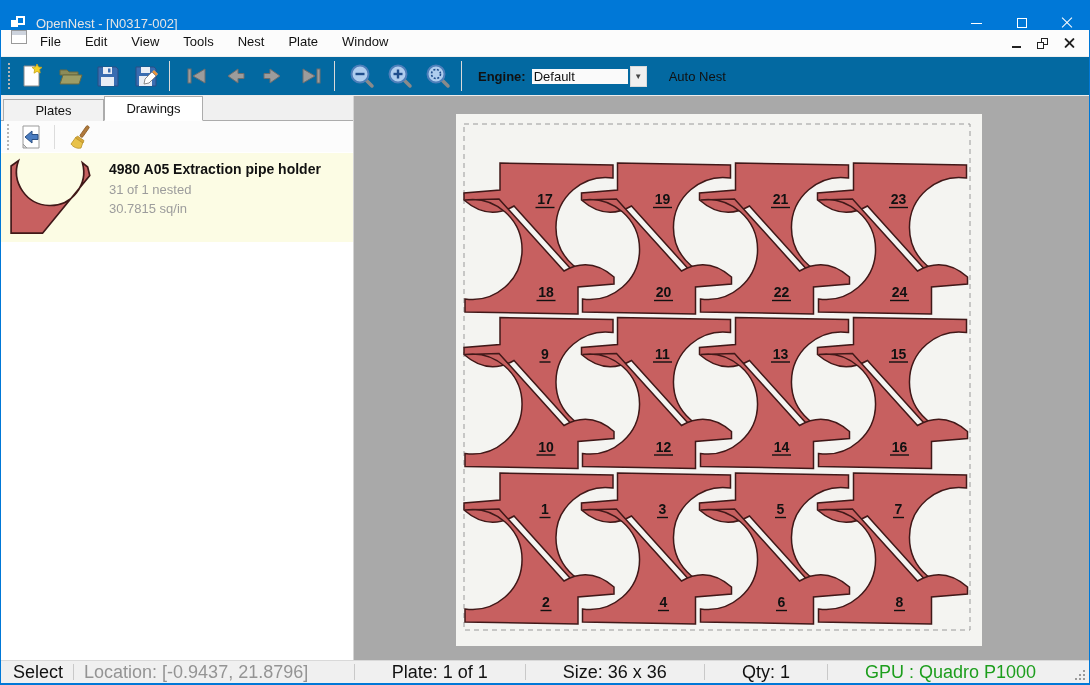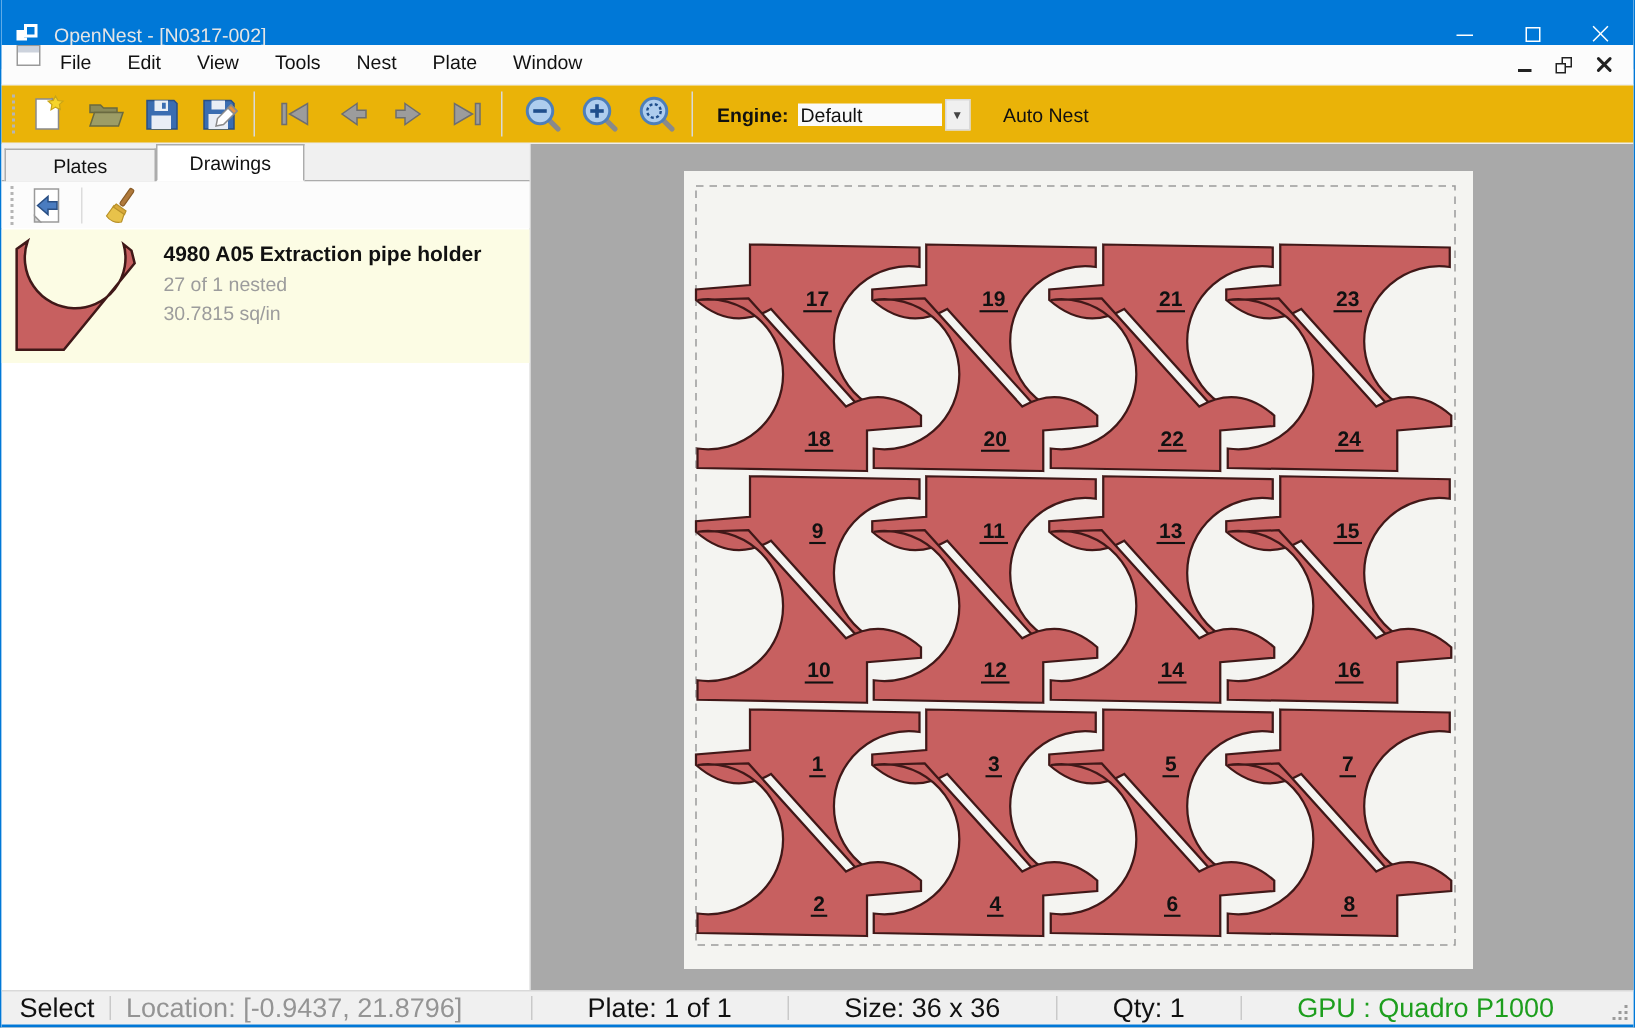--- a/index.html
+++ b/index.html
@@ -31,21 +31,21 @@
   .mdibtns { margin-left:auto; display:flex; align-items:center; gap:16px; margin-right:14px; }
   .mdi-min { width:9px; height:2px; background:#222; margin-top:8px; }
   .mdi-restore { position:relative; width:11px; height:11px; }
   .mdi-restore .r1 { position:absolute; right:0; top:0; width:7px; height:7px; border:1px solid #222; background:#fcfcfc; }
   .mdi-restore .r2 { position:absolute; left:0; bottom:0; width:7px; height:7px; border:1px solid #222; background:#fcfcfc; }
   .mdi-close { position:relative; width:11px; height:11px; }
   .mdi-close:before,.mdi-close:after { content:""; position:absolute; left:-1px; top:4.5px; width:13px; height:2px; background:#222; border-radius:1px; }
   .mdi-close:before { transform:rotate(45deg); } .mdi-close:after { transform:rotate(-45deg); }
 
   
-  .toolbar { position:absolute; left:0; top:57px; width:100%; height:39px; background:#eab308;
+  .toolbar { position:absolute; left:0; top:57px; width:100%; height:39px; background:#0369a1;
              display:flex; align-items:center; border-bottom:1px solid #ededed; }
   .grip { width:3px; height:26px; margin-left:7px; border-left:2px dotted #b5b5b5; }
   .tbtn { width:34px; height:32px; display:flex; align-items:center; justify-content:center; margin-left:4px; }
   .tsep { width:1px; height:30px; background:#d9d9d9; margin:0 6px; }
   .engine-label { font-size:13px; font-weight:bold; margin:0 6px 0 10px; color:#111; }
   .engine-combo { display:flex; align-items:center; height:24px; }
   .engine-value { width:96px; font-size:13px; color:#111; padding-left:2px; background:#fafafa; }
   .combo-arrow { width:17px; height:21px; background:#f0f0f0; border:1px solid #d9d9d9; display:flex; align-items:center; justify-content:center;
                  font-size:8px; color:#444; margin-left:2px; }
   .autonest { font-size:13px; color:#111; margin-left:14px; padding:5px 8px; }
@@ -245,21 +245,21 @@
       </svg>
     </div>
   </div>
 
   <div class="drawing-item">
     <svg class="thumb" viewBox="0 0 82 76">
       <path d="M 2 8 L 9 3 A 32 32 0 1 0 70 5 L 75 9 L 77 17 L 32 72 L 2 72 Z" fill="#c76060" stroke="#401818" stroke-width="1.6"></path>
     </svg>
     <div class="item-text">
       <div class="item-title">4980 A05 Extraction pipe holder</div>
-      <div class="item-sub">27 of 1 nested</div>
+      <div class="item-sub">31 of 1 nested</div>
       <div class="item-sub">30.7815 sq/in</div>
     </div>
   </div>
 </div>
 
 <div class="canvas">
   <svg id="nest-svg" width="737" height="564" viewBox="0 0 737 564">
     <rect id="plate-bg" x="102" y="18" width="526" height="532" fill="#f4f4f1"></rect>
     <rect id="plate-dash" fill="none" stroke-width="1" stroke-dasharray="5 4" x="110" y="28" width="506" height="506" stroke="#9a9a9a"></rect>
     <g id="parts-layer">

